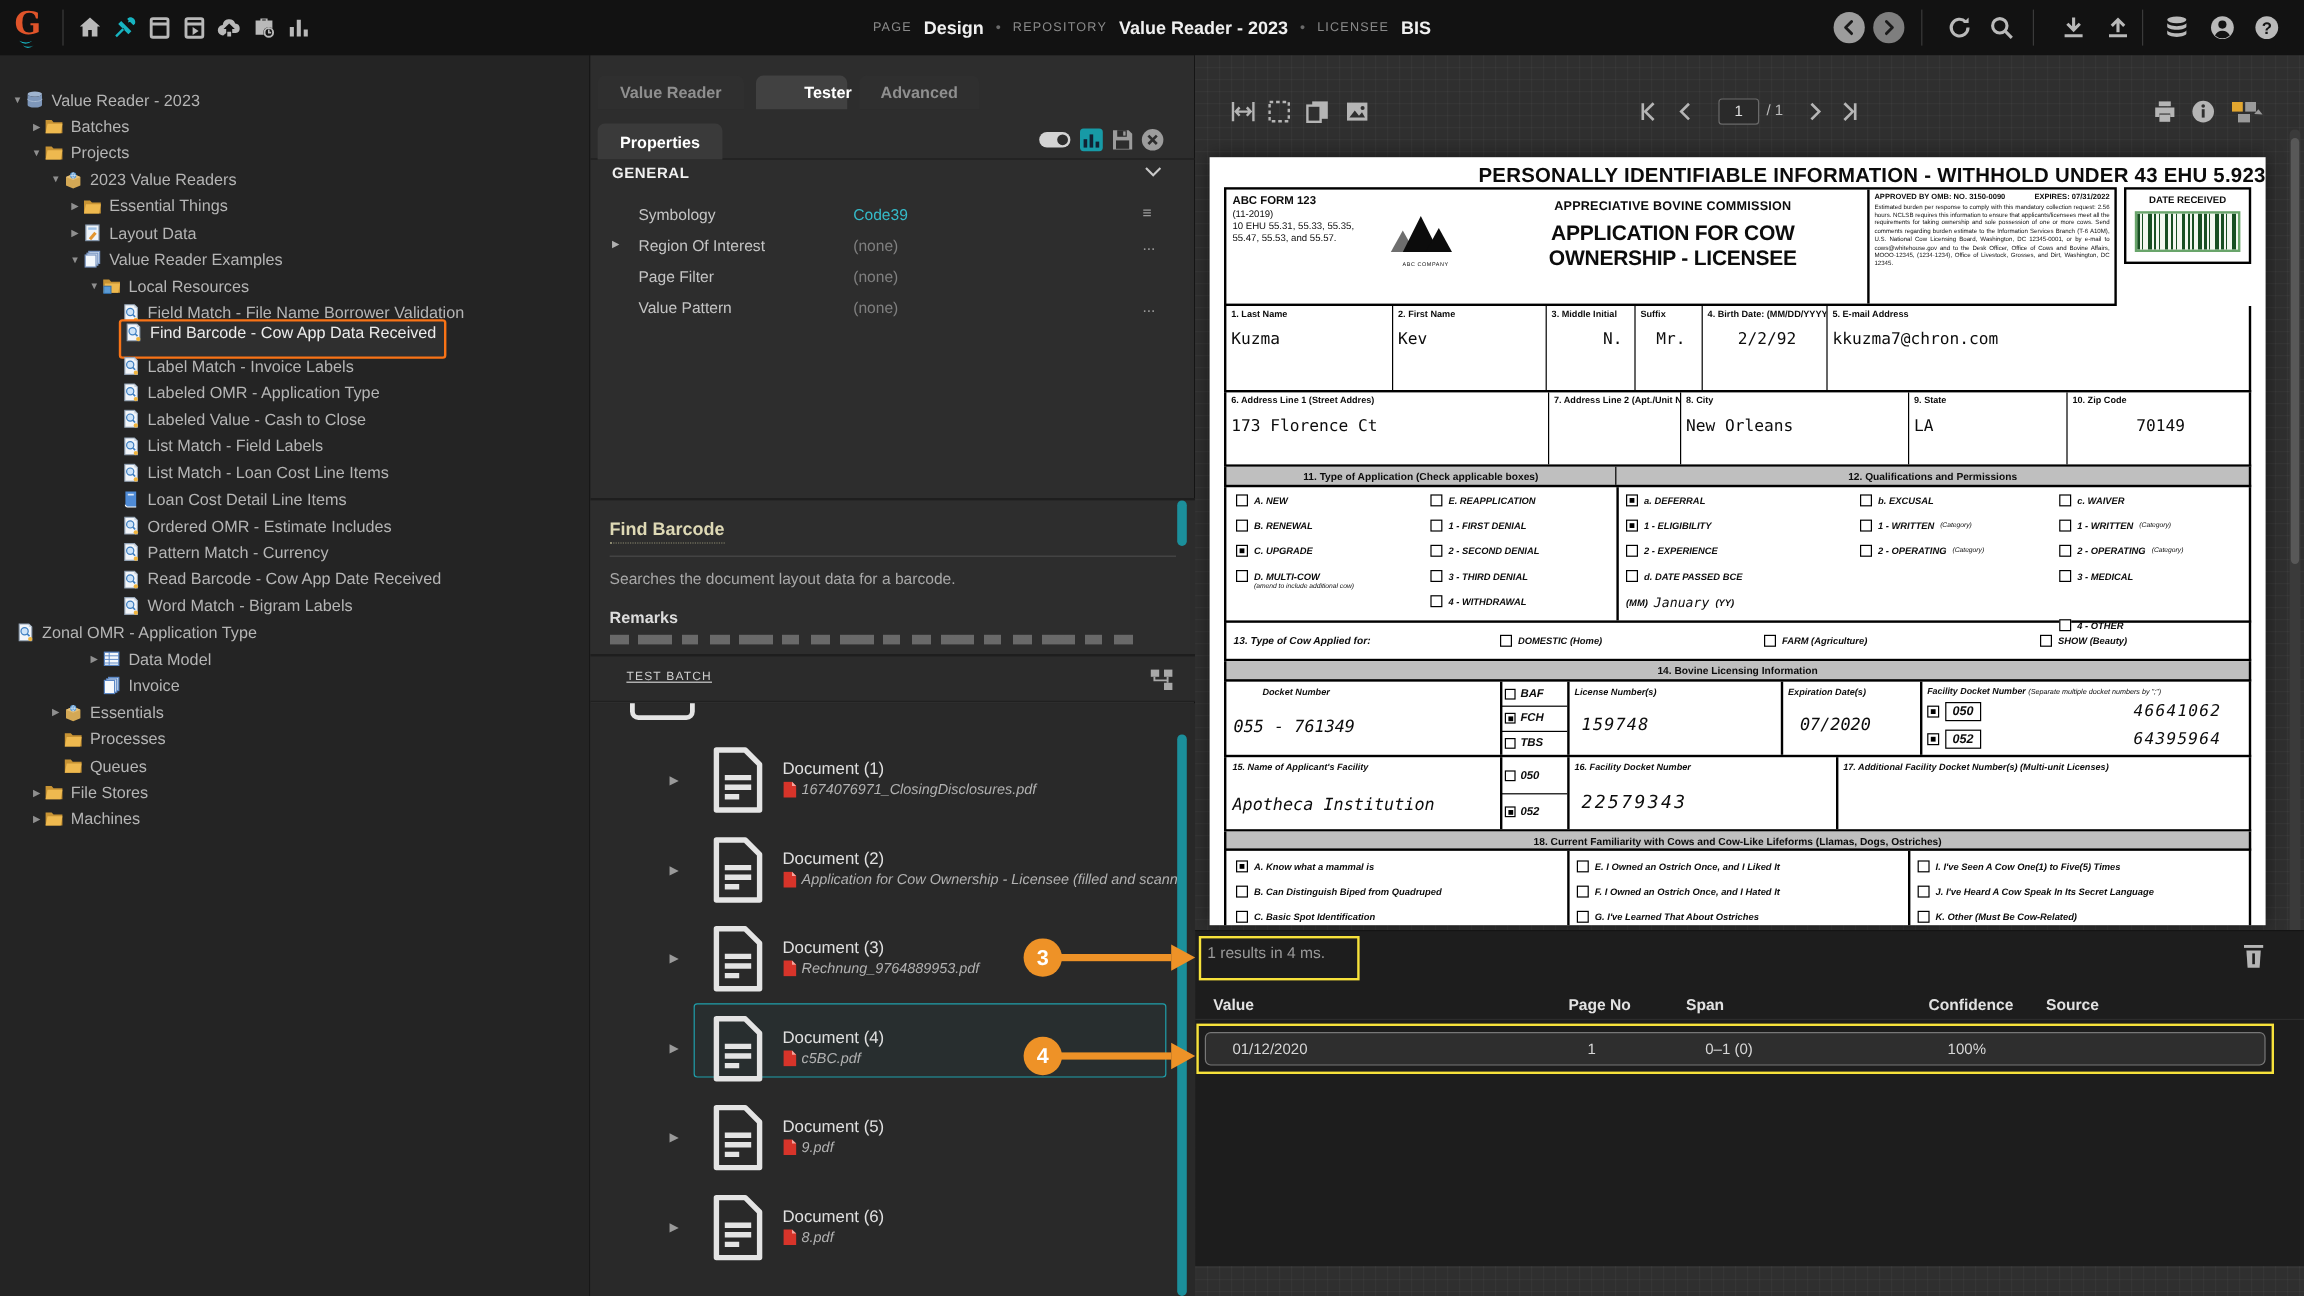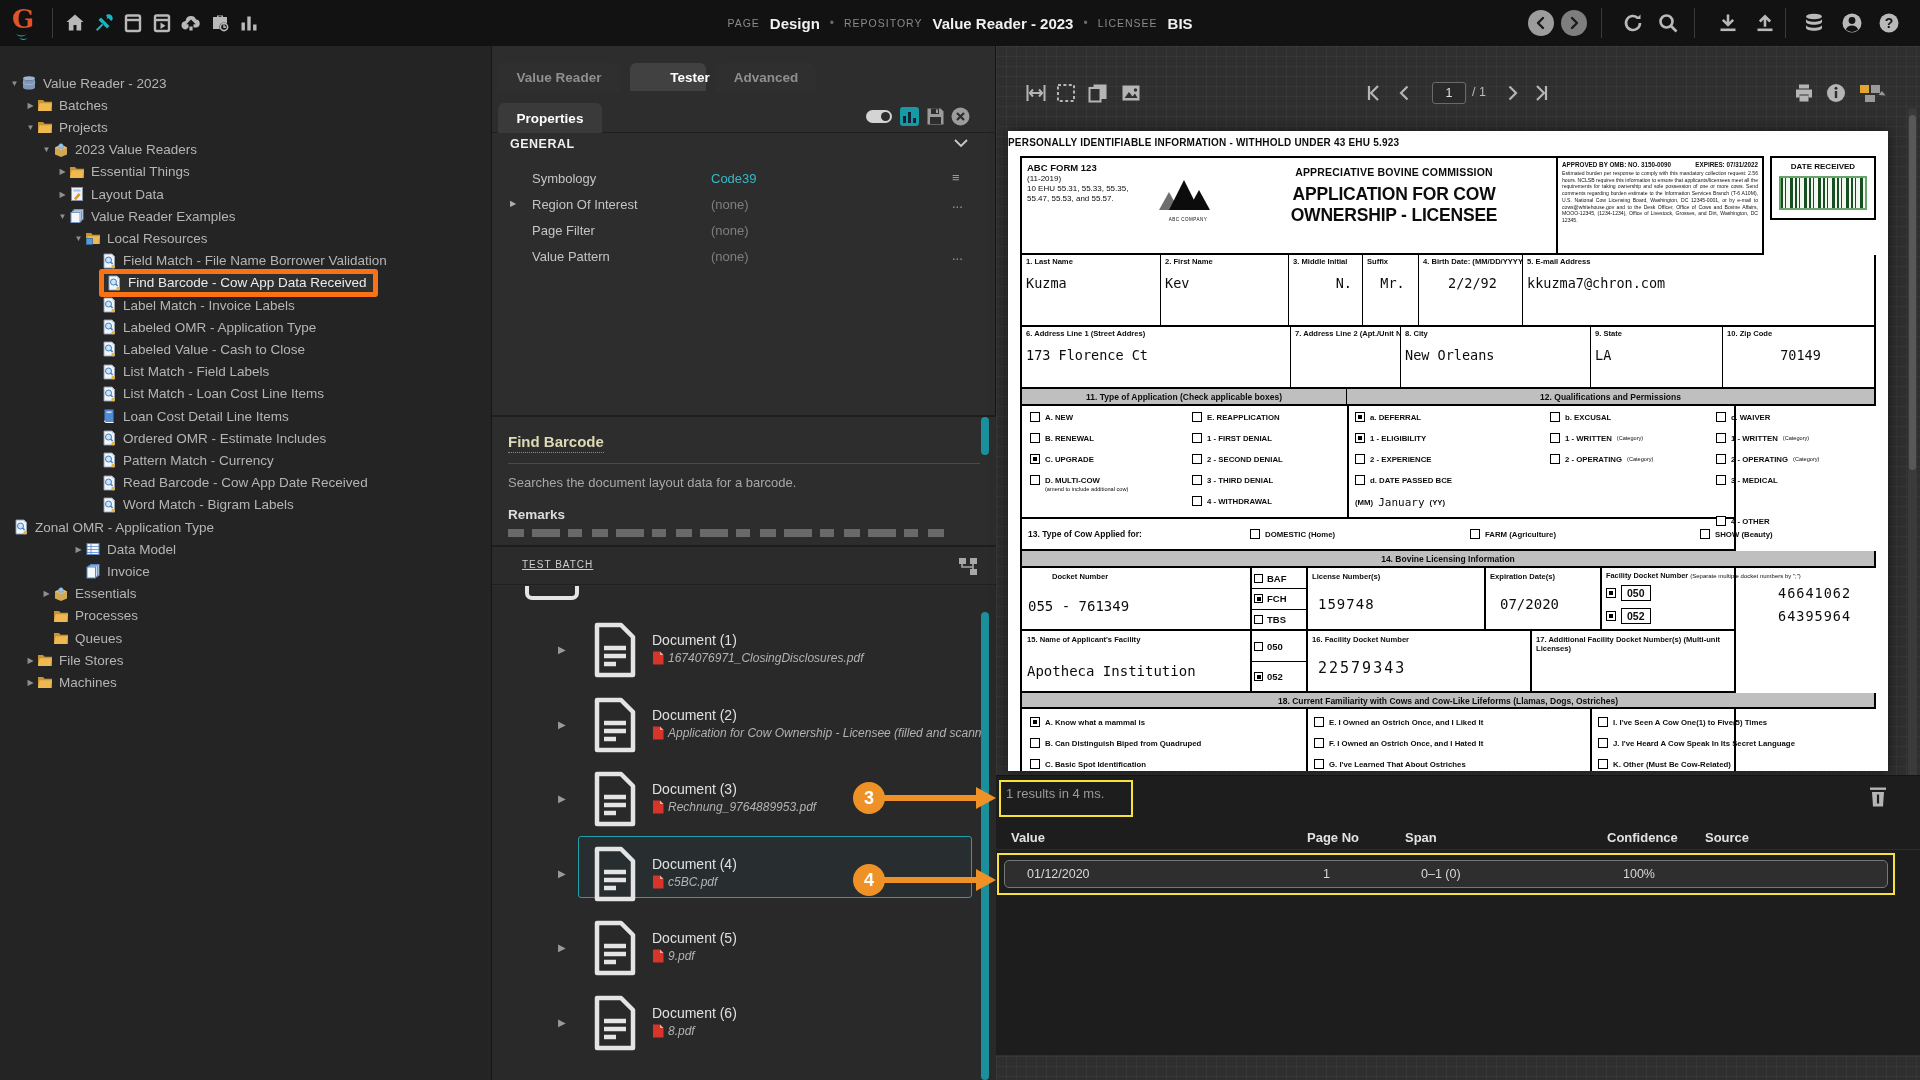--- a/index.html
+++ b/index.html
@@ -21,21 +21,21 @@
   .circ-btn.dim { background:#7e7e7e; }
   .circ-btn svg { width:14px; height:14px; }
 
   
   #tree { position:absolute; left:0; top:46px; width:492px; height:1034px; background:#242424; border-right:1px solid #151515; overflow:hidden; }
   .trow { position:absolute; left:0; width:492px; height:22px; display:flex; align-items:center; color:#b5b5b5; font-size:13.5px; cursor:pointer; white-space:nowrap; }
   .trow .arr { width:13px; font-size:8px; color:#8f8f8f; text-align:center; flex:0 0 13px; }
   .trow .tico { width:17px; height:16px; flex:0 0 17px; margin-right:5px; }
   .trow .tico svg { width:16px; height:16px; }
   .selbox { display:flex; align-items:center; }
-  .trow.sel .selbox { border:5px solid #f97316; border-radius:3px; background:#2f2f2f; padding:1px 6px 1px 2px; margin-left:-2px; color:#ececec; }
+  .trow.sel .selbox { border:2px solid #f97316; border-radius:3px; background:#2f2f2f; padding:1px 6px 12px 2px; margin-left:-2px; color:#ececec; }
 
   
   #mid { position:absolute; left:492px; top:46px; width:504px; height:1034px; background:#2d2d2d; border-right:1px solid #151515; }
   .tab { position:absolute; top:17px; height:28px; border-radius:6px 6px 0 0; background:#2f2f2f; color:#8f8f8f; font-weight:bold; font-size:13.5px; display:flex; align-items:center; justify-content:center; cursor:pointer; }
   .tab.active { background:#414141; color:#ffffff;padding-left:44px; }
   #props-strip { position:absolute; left:0; top:53px; width:504px; height:34px; border-bottom:1px solid #1f1f1f; }
   #props-tab { position:absolute; left:6px; top:4px; width:104px; height:30px; background:#3a3a3a; border-radius:6px 6px 0 0; color:#fff; font-weight:bold; font-size:13.5px; display:flex; align-items:center; justify-content:center; }
   .pstrip-ico { position:absolute; top:8px; cursor:pointer; }
   #general-row { position:absolute; left:0; top:88px; width:504px; height:24px; }
   #general-label { position:absolute; left:18px; top:3px; color:#f0f0f0; font-weight:bold; font-size:12.5px; letter-spacing:.5px; }
@@ -74,21 +74,21 @@
      background-size:10px 10px; }
   .vti { position:absolute; top:36px; width:22px; height:22px; color:#b5b5b5; cursor:pointer; }
   .vti svg { width:100%; height:100%; }
   #pagebox { position:absolute; left:436px; top:36px; width:34px; height:22px; border:1px solid #6a6a6a; border-radius:3px; background:#2a2a2a; color:#e0e0e0; font-size:12.5px; text-align:center; line-height:20px; }
   #pagetotal { position:absolute; left:476px; top:39px; color:#bbb; font-size:12.5px; }
   #vscroll-track { position:absolute; left:912px; top:62px; width:9px; height:713px; background:#3a3a3a; border-radius:4px; }
   #vscroll-thumb { position:absolute; left:913px; top:69px; width:7px; height:355px; background:#585858; border-radius:4px; }
 
   
   #page { position:absolute; left:12px; top:85px; width:880px; height:640px; background:#ffffff; box-shadow:0 0 14px rgba(0,0,0,.55); overflow:hidden; color:#0c0c0c; }
-  #f-title { position:absolute; left:0; top:6px; width:100%; text-align:left; font-weight:bold; font-size:10px; letter-spacing:.2px; }
+  #f-title { position:absolute; left:0; top:6px; width:100%; text-align:right; font-weight:bold; font-size:17px; letter-spacing:.2px; }
   #f-header { position:absolute; left:12px; top:25px; width:744px; height:99px; border:2px solid #000; display:flex; }
   #fh-left { width:122px; padding:4px 3px 0 5px; font-size:8px; line-height:1.25; }
   #fh-left .fid { font-weight:bold; font-size:9.5px; }
   #fh-logo { width:88px; padding-top:14px; text-align:center; }
   #fh-logo .co { font-size:4.5px; letter-spacing:.5px; margin-top:1px; }
   #fh-center { flex:1; text-align:center; padding-top:8px; }
   #fh-center .comm { font-weight:bold; font-size:10.5px; letter-spacing:.2px; }
   #fh-center .t1,#fh-center .t2 { font-weight:800; font-size:17.5px; letter-spacing:-.2px; line-height:1.18; }
   #fh-center .t1 { margin-top:6px; }
   #fh-omb { width:206px; border-left:2px solid #000; padding:3px 4px; }
@@ -97,21 +97,21 @@
   #f-date { position:absolute; left:762px; top:25px; width:106px; height:64px; border:2px solid #000; text-align:center; }
   #f-date .dl { font-weight:bold; font-size:8px; margin-top:4px; }
   #f-barcode { margin:5px auto 0; width:88px; height:34px; border:2px solid #69a56b; background:repeating-linear-gradient(90deg,#174f22 0 2px,#f2f8f0 2px 4px,#174f22 4px 5px,#f2f8f0 5px 9px,#174f22 9px 12px,#f2f8f0 12px 14px); }
   .fgrid { position:absolute; left:12px; width:856px; display:grid; border:2px solid #000; border-top:none; }
   .fcell { border-left:1.5px solid #000; padding:2px 0 0 4px; position:relative; overflow:hidden; }
   .fcell:first-child { border-left:none; }
   .flab { font-weight:bold; font-size:7.6px; white-space:nowrap; }
   .fval { font-family:"DejaVu Sans Mono",monospace; font-size:13.5px; margin-top:9px; white-space:nowrap; }
   .fband { position:absolute; left:12px; width:856px; background:#bfbfbf; border:2px solid #000; border-top:none; display:flex; }
   .fband div { font-weight:bold; font-size:8.5px; text-align:center; padding-top:3px; }
-  .fsect { position:absolute; left:12px; width:716px; border:2px solid #000; border-top:none; }
+  .fsect { position:absolute; left:12px; width:856px; border:2px solid #000; border-top:none;font-style:italic; }
   .cbitem { position:absolute; display:flex; align-items:center; gap:5px; white-space:nowrap; }
   .cb { width:10px; height:10px; border:1.5px solid #000; background:#fff; flex:0 0 10px; position:relative; }
   .cb.ck:after { content:""; position:absolute; left:1.5px; top:1.5px; width:4px; height:4px; background:#000; }
   .cblab { font-weight:bold; font-size:7.8px; }
   .cbnote { font-size:5.6px; font-weight:normal; }
   .vdiv { position:absolute; top:0; bottom:0; width:1.5px; background:#000; }
   .mono { font-family:"DejaVu Sans Mono",monospace; }
   .tagbox { border:1.5px solid #000; font-weight:bold; font-size:10.5px; padding:0 5px; line-height:14px; }
 
   

